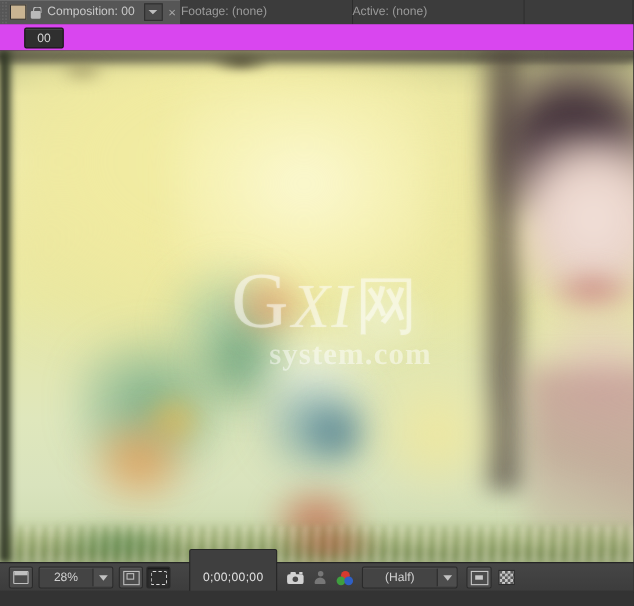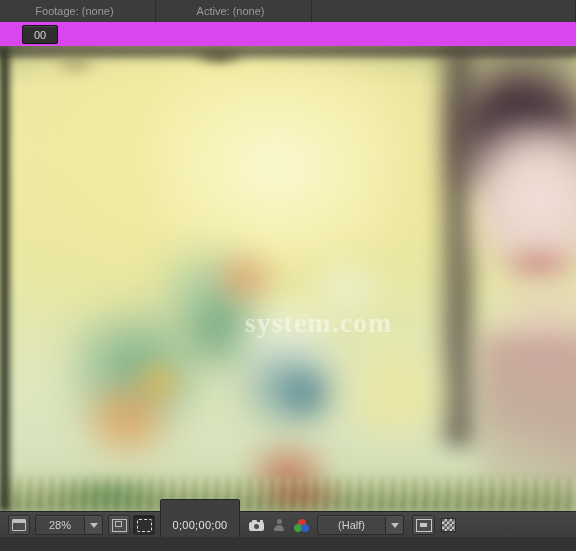--- a/index.html
+++ b/index.html
@@ -10,21 +10,21 @@
   }
   #app{position:relative;width:576px;height:551px;background:#3a3a3a;}
 
   
   .tabbar{position:absolute;left:0;top:0;width:576px;height:22px;
     background:linear-gradient(#474747,#3d3d3d);
     border-bottom:1px solid #2a2a2a;display:flex;align-items:stretch;}
   .tab{position:relative;display:flex;align-items:center;height:22px;
     font-size:11px;color:#c8c8c8;border-right:1px solid #2c2c2c;}
   .tab.active{background:#565656;box-shadow:inset 0 1px 0 #6a6a6a;}
-  .tab.inactive{background:#3c3c3c;color:#9a9a9a;justify-content:center;}
+  .tab.inactive{background:#3c3c3c;color:#9a9a9a;}
   .grip{width:7px;height:22px;flex:none;
     background-image:radial-gradient(#666 35%,transparent 36%);
     background-size:3px 3px;background-position:1px 4px;
     background-repeat:repeat;opacity:.85;}
   .swatch{width:13px;height:12px;background:#c9b492;border:1px solid #2e2e2e;
     margin:0 3px 0 2px;flex:none;}
   .lock-icon{width:12px;height:13px;flex:none;margin-right:4px;position:relative;}
   .lock-icon i{position:absolute;display:block;}
   .lock-icon i.shk{left:3px;top:1px;width:6px;height:5px;
     border:1.5px solid #b9b9b9;border-bottom:none;border-radius:3px 3px 0 0;}
@@ -179,21 +179,21 @@
   .combo{height:18px;background:#444;border:1px solid #2a2a2a;border-radius:2px;
     display:flex;align-items:center;flex:none;
     box-shadow:inset 0 1px 0 rgba(255,255,255,.07);}
   .combo .txt{font-size:11px;color:#d0d0d0;padding:0 7px;white-space:nowrap;
     flex:1;text-align:center;}
   .combo .arrowbox{width:17px;height:16px;border-left:1px solid #2a2a2a;
     background:#4d4d4d;display:flex;align-items:center;justify-content:center;flex:none;}
   .combo .arrowbox b{display:block;width:0;height:0;border-left:4px solid transparent;
     border-right:4px solid transparent;border-top:5px solid #c2c2c2;}
   .field{height:18px;background:#3f3f3f;border:1px solid #252525;border-radius:2px;
-    display:flex;align-items:center;padding:16px 6px;flex:none;}
+    display:flex;align-items:center;padding:16px 6px;flex:none;margin-left:12px;}
   .field .txt{font-size:11px;color:#e2e2e2;letter-spacing:.3px;white-space:nowrap;}
 
   
   .ic{position:relative;display:block;}
   .ic-roi{width:13px;height:11px;border:1.5px solid #bdbdbd;}
   .ic-roi:after{content:"";position:absolute;left:2px;top:1.5px;width:5px;height:4px;
     border:1.5px solid #bdbdbd;}
   .ic-mask{width:13px;height:11px;border:1.5px dashed #dcdcdc;border-radius:2px;}
   .ic-panel{width:12px;height:10px;border:1.5px solid #c0c0c0;border-radius:1px;}
   .ic-panel:after{content:"";position:absolute;left:0;top:0;width:12px;height:2.5px;
@@ -226,20 +226,33 @@
     background-size:5px 5px;background-position:0 0,2.5px 2.5px;
     background-color:#5a5a5a;border:1px solid #2a2a2a;}
 </style>
 </head>
 <body>
 
 <div id="app">
 
   <div class="tabbar">
 
+    <div class="tab active">
+      <span class="grip"></span>
+      <span class="swatch"></span>
+      <span class="lock-icon">
+        <i class="shk"></i>
+          <i class="bdy"></i>
+      </span>
+      <span class="tab-label">Composition: 00</span>
+      <span class="tab-caret">
+          <b></b>
+        </span>
+      <span class="tab-close">×</span>
+    </div>
 
     <div class="tab inactive t-footage">
       <span class="tab-label">Footage: (none)</span>
     </div>
 
     <div class="tab inactive t-layer">
       <span class="tab-label">Active: (none)</span>
     </div>
 
     <div class="tab inactive t-empty"></div>
@@ -276,20 +289,21 @@
       <div class="yellowbr"></div>
       <div class="red1"></div>
       <div class="botband"></div>
       <div class="botstreaks"></div>
       <div class="botgreen"></div>
       <div class="botred"></div>
       <div class="leftedge"></div>
     </div>
 
     <div class="wm">
+      <div class="wm-main"><span class="g">G</span><span class="xi">XI</span><span>网</span></div>
       <div class="wm-sub">system.com</div>
     </div>
   </div>
 
   <div class="toolbar">
     <span class="tb-sep" style="width:8px"></span>
 
     <div class="btn" style="width:20px">
       <span class="ic ic-panel"></span>
     </div>

